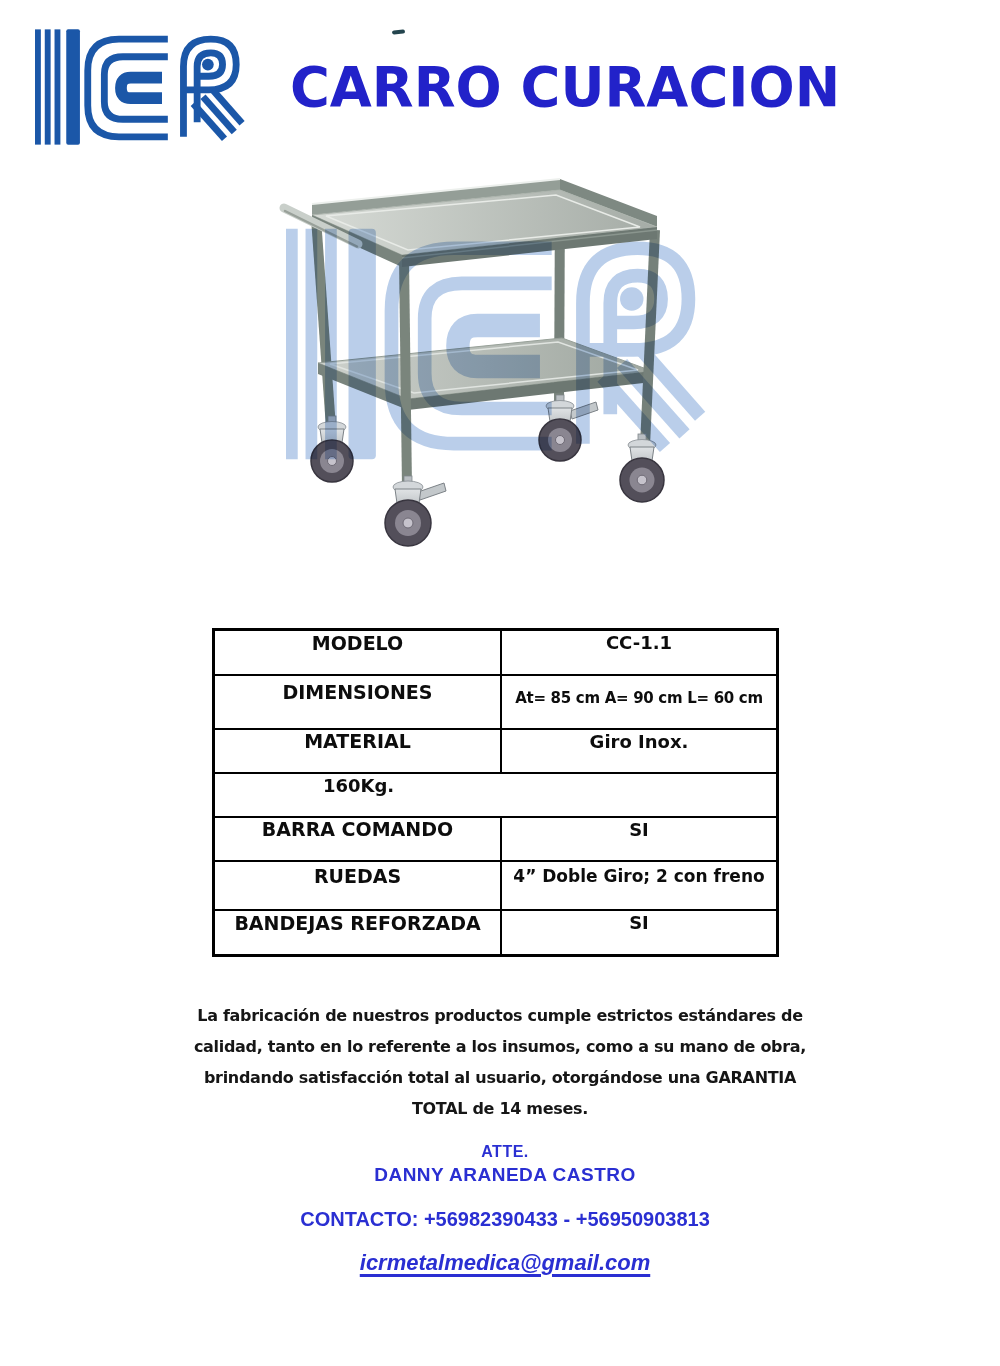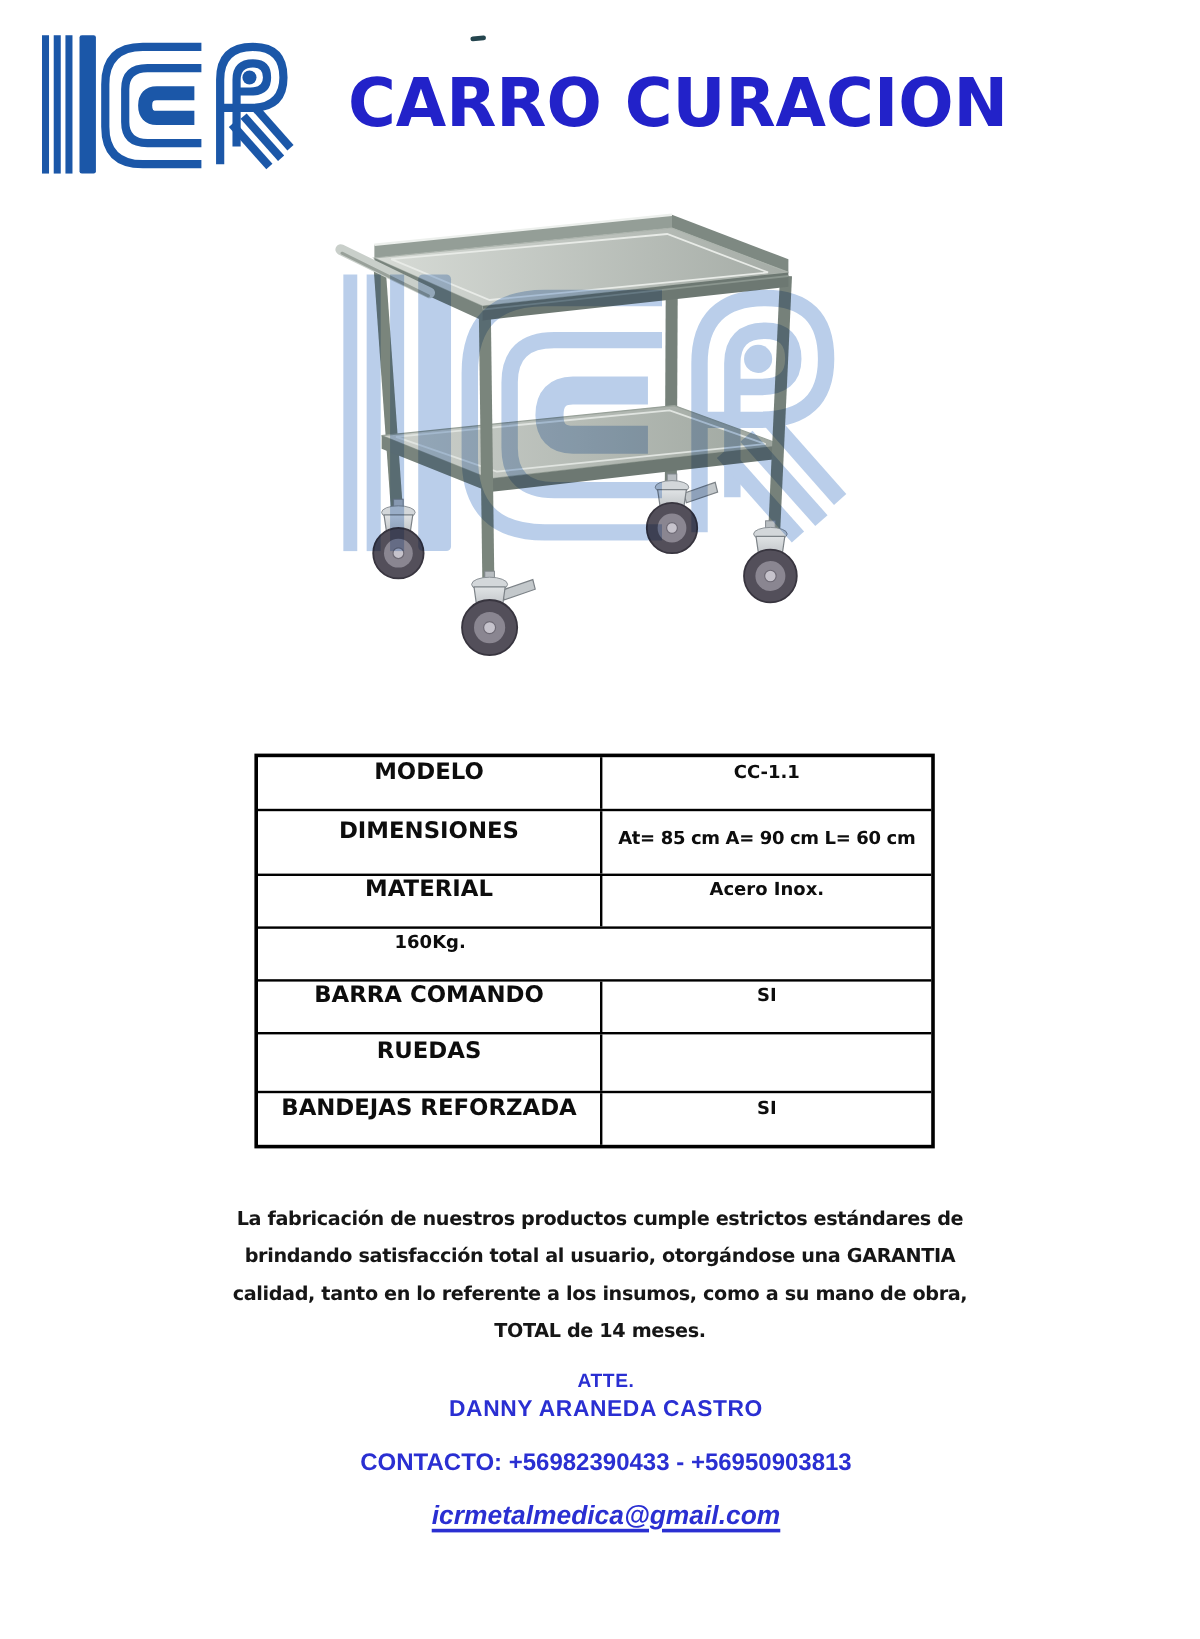--- a/index.html
+++ b/index.html
@@ -28,21 +28,21 @@
   .spec-row{display:grid;grid-template-columns:287px 1fr;border-bottom:2.5px solid #000;height:42px;}
   .spec-row:nth-child(1){height:43px;}
   .spec-row:nth-child(2){height:52px;}
   .spec-row:nth-child(6){height:47px;}
   .spec-row:nth-child(7){height:43px;border-bottom:none;}
   .spec-label,.spec-value{
     display:flex;align-items:center;justify-content:center;
     font-weight:bold;font-size:19px;color:#0d0d0d;padding-bottom:20px;
   }
   .spec-label{border-right:2.5px solid #000;}
-  .spec-value{font-size:15px;}
+  .spec-value{font-size:18px;}
   .spec-row:nth-child(2) .spec-value{font-size:15px;letter-spacing:-.3px;margin-top:12px;}
   .spec-row:nth-child(6) .spec-value{font-size:17px;}
   
   .body-text{
     position:absolute;left:100px;top:1000px;width:800px;text-align:center;
     font-size:16px;font-weight:bold;color:#161616;line-height:31px;letter-spacing:-.3px;
   }
   
   .footer-line{
     position:absolute;left:0;width:1010px;text-align:center;
@@ -171,41 +171,42 @@
   <div class="spec-row">
     <div class="spec-label">MODELO</div>
     <div class="spec-value">CC-1.1</div>
   </div>
   <div class="spec-row">
     <div class="spec-label">DIMENSIONES</div>
     <div class="spec-value">At= 85 cm A=  90  cm L= 60 cm</div>
   </div>
   <div class="spec-row">
     <div class="spec-label">MATERIAL</div>
-    <div class="spec-value">Acero Inox.</div>
+    <div class="spec-value">Giro Inox.</div>
   </div>
   <div class="spec-row">
     <div class="spec-value">160Kg.</div>
   </div>
   <div class="spec-row">
     <div class="spec-label">BARRA COMANDO</div>
     <div class="spec-value">SI</div>
   </div>
   <div class="spec-row">
     <div class="spec-label">RUEDAS</div>
+    <div class="spec-value">4” Doble Giro; 2 con freno</div>
   </div>
   <div class="spec-row">
     <div class="spec-label">BANDEJAS REFORZADA</div>
     <div class="spec-value">SI</div>
   </div>
 </div>
 
 <div class="body-text">
   <div>La fabricación de nuestros productos cumple estrictos estándares de</div>
+  <div>calidad, tanto en lo referente a los insumos, como a su mano de obra,</div>
   <div>brindando satisfacción total al usuario, otorgándose una GARANTIA</div>
-  <div>calidad, tanto en lo referente a los insumos, como a su mano de obra,</div>
   <div>TOTAL de 14 meses.</div>
 </div>
 
 <div class="footer-line footer-atte">ATTE.</div>
 <div class="footer-line footer-name">DANNY ARANEDA CASTRO</div>
 <div class="footer-line footer-contact">CONTACTO: +56982390433 -  +56950903813</div>
 <div class="footer-line footer-email">icrmetalmedica@gmail.com</div>
 
 </body></html>

